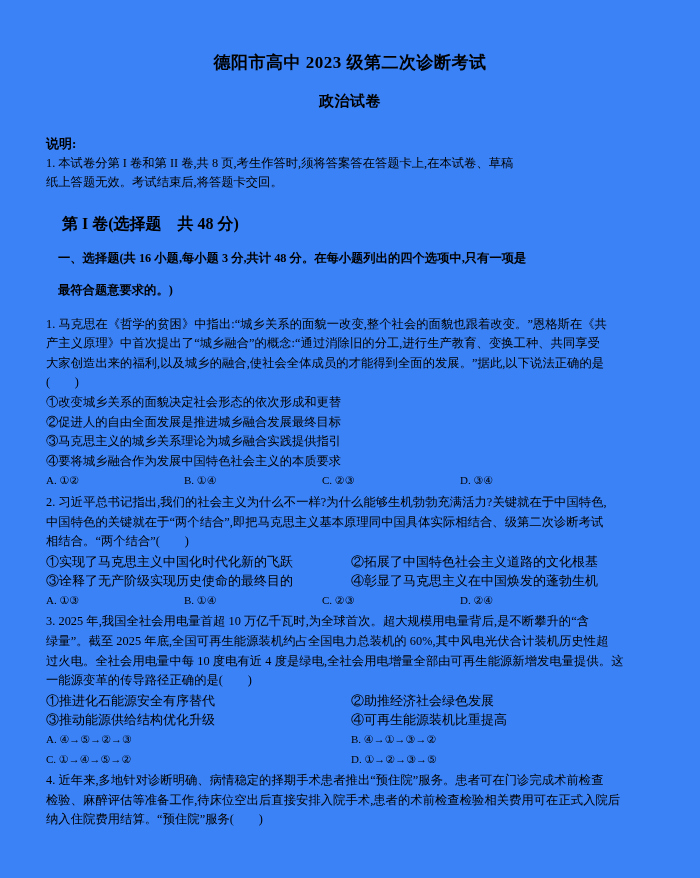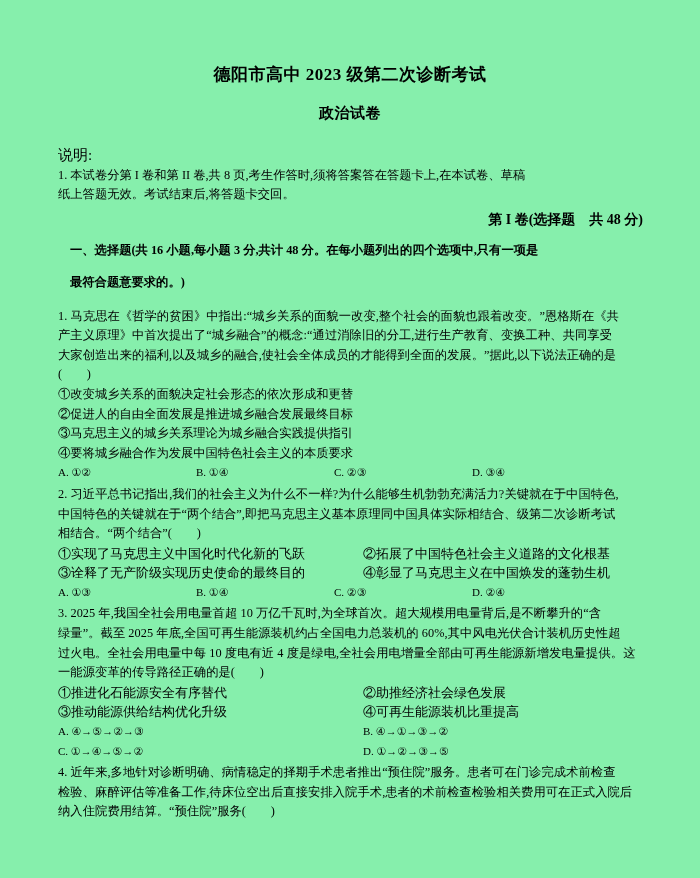--- a/index.html
+++ b/index.html
@@ -11,23 +11,23 @@
     width: 700px;
     height: 878px;
     font-family: "Liberation Serif", "DejaVu Serif", serif;
     color: #000000;
     -webkit-font-smoothing: none;
   }
   .page {
     position: relative;
     width: 700px;
     height: 878px;
-    background: #86efac;
+    background: #3b82f6;
     box-sizing: border-box;
-    padding: 12px;
+    padding: 0;
     overflow: hidden;
   }
   .doc-title {
     text-align: center;
     font-size: 17px;
     font-weight: bold;
     letter-spacing: 0.5px;
     margin: 0;
     padding-top: 50px;
     line-height: 1.5;
@@ -47,36 +47,36 @@
   }
   .ln {
     font-size: 12.3px;
     line-height: 19.6px;
     letter-spacing: 0.05px;
     white-space: pre-wrap;
     margin: 0;
     text-align: left;
   }
   .notice-label {
-    font-size: 15px;
+    font-size: 13px;
     line-height: 19.6px;
-    font-weight: normal;
+    font-weight: bold;
     margin: 0;
   }
   .notice-item {
     font-size: 12.3px;
     line-height: 19.6px;
     margin: 0;
   }
   .section-head {
-    text-align: right;
-    font-size: 14px;
+    text-align: left;
+    font-size: 16px;
     font-weight: bold;
     line-height: 19.6px;
-    margin: 0;
+    margin: 16px;
     padding-top: 5px;
   }
   .part-head {
     font-size: 12.3px;
     line-height: 19.6px;
     font-weight: bold;
     margin: 12px;
   }
   .q-block { margin: 0; padding-top: 2px; }
   .opt-line {

